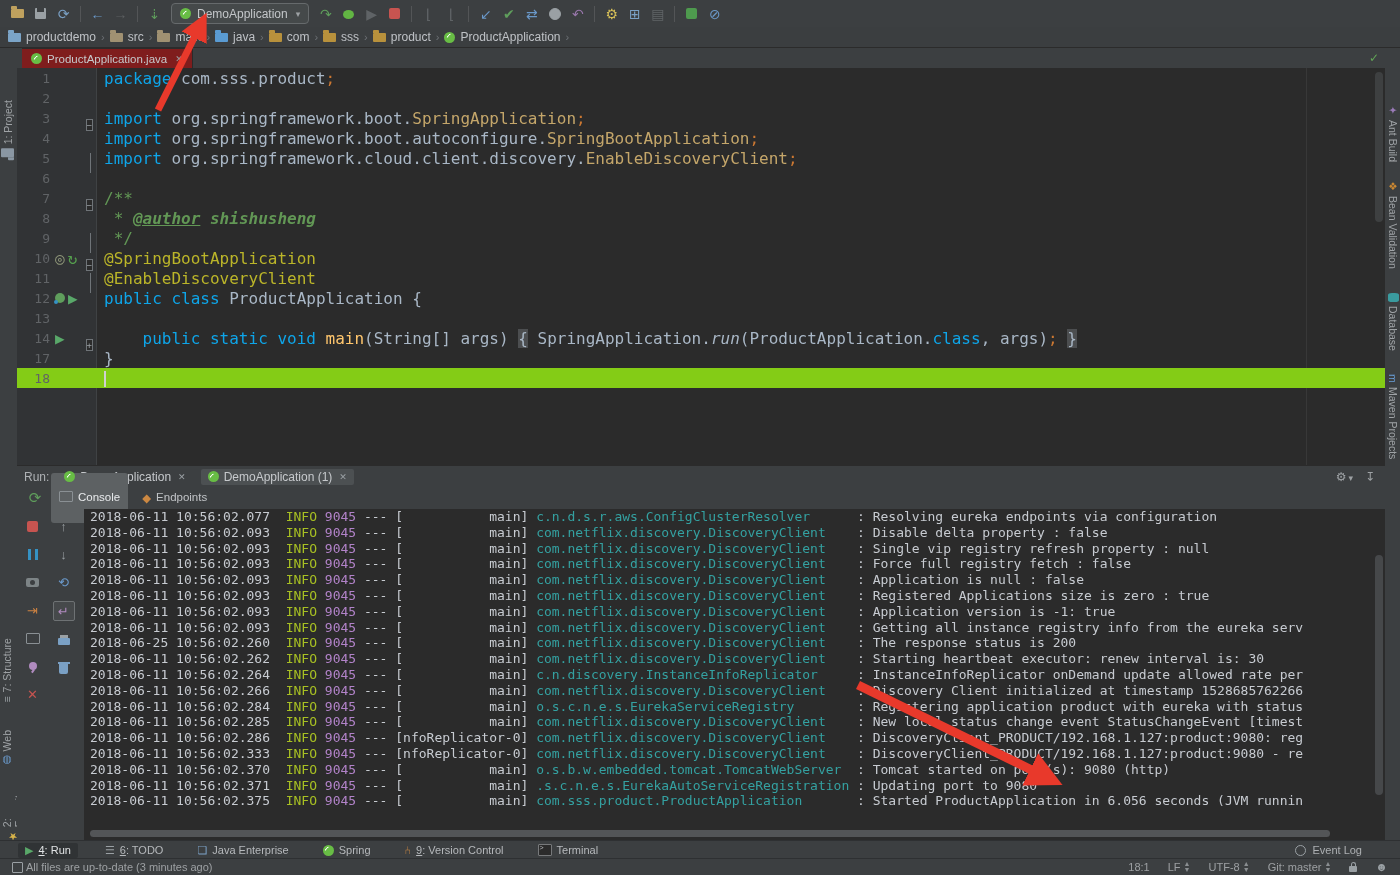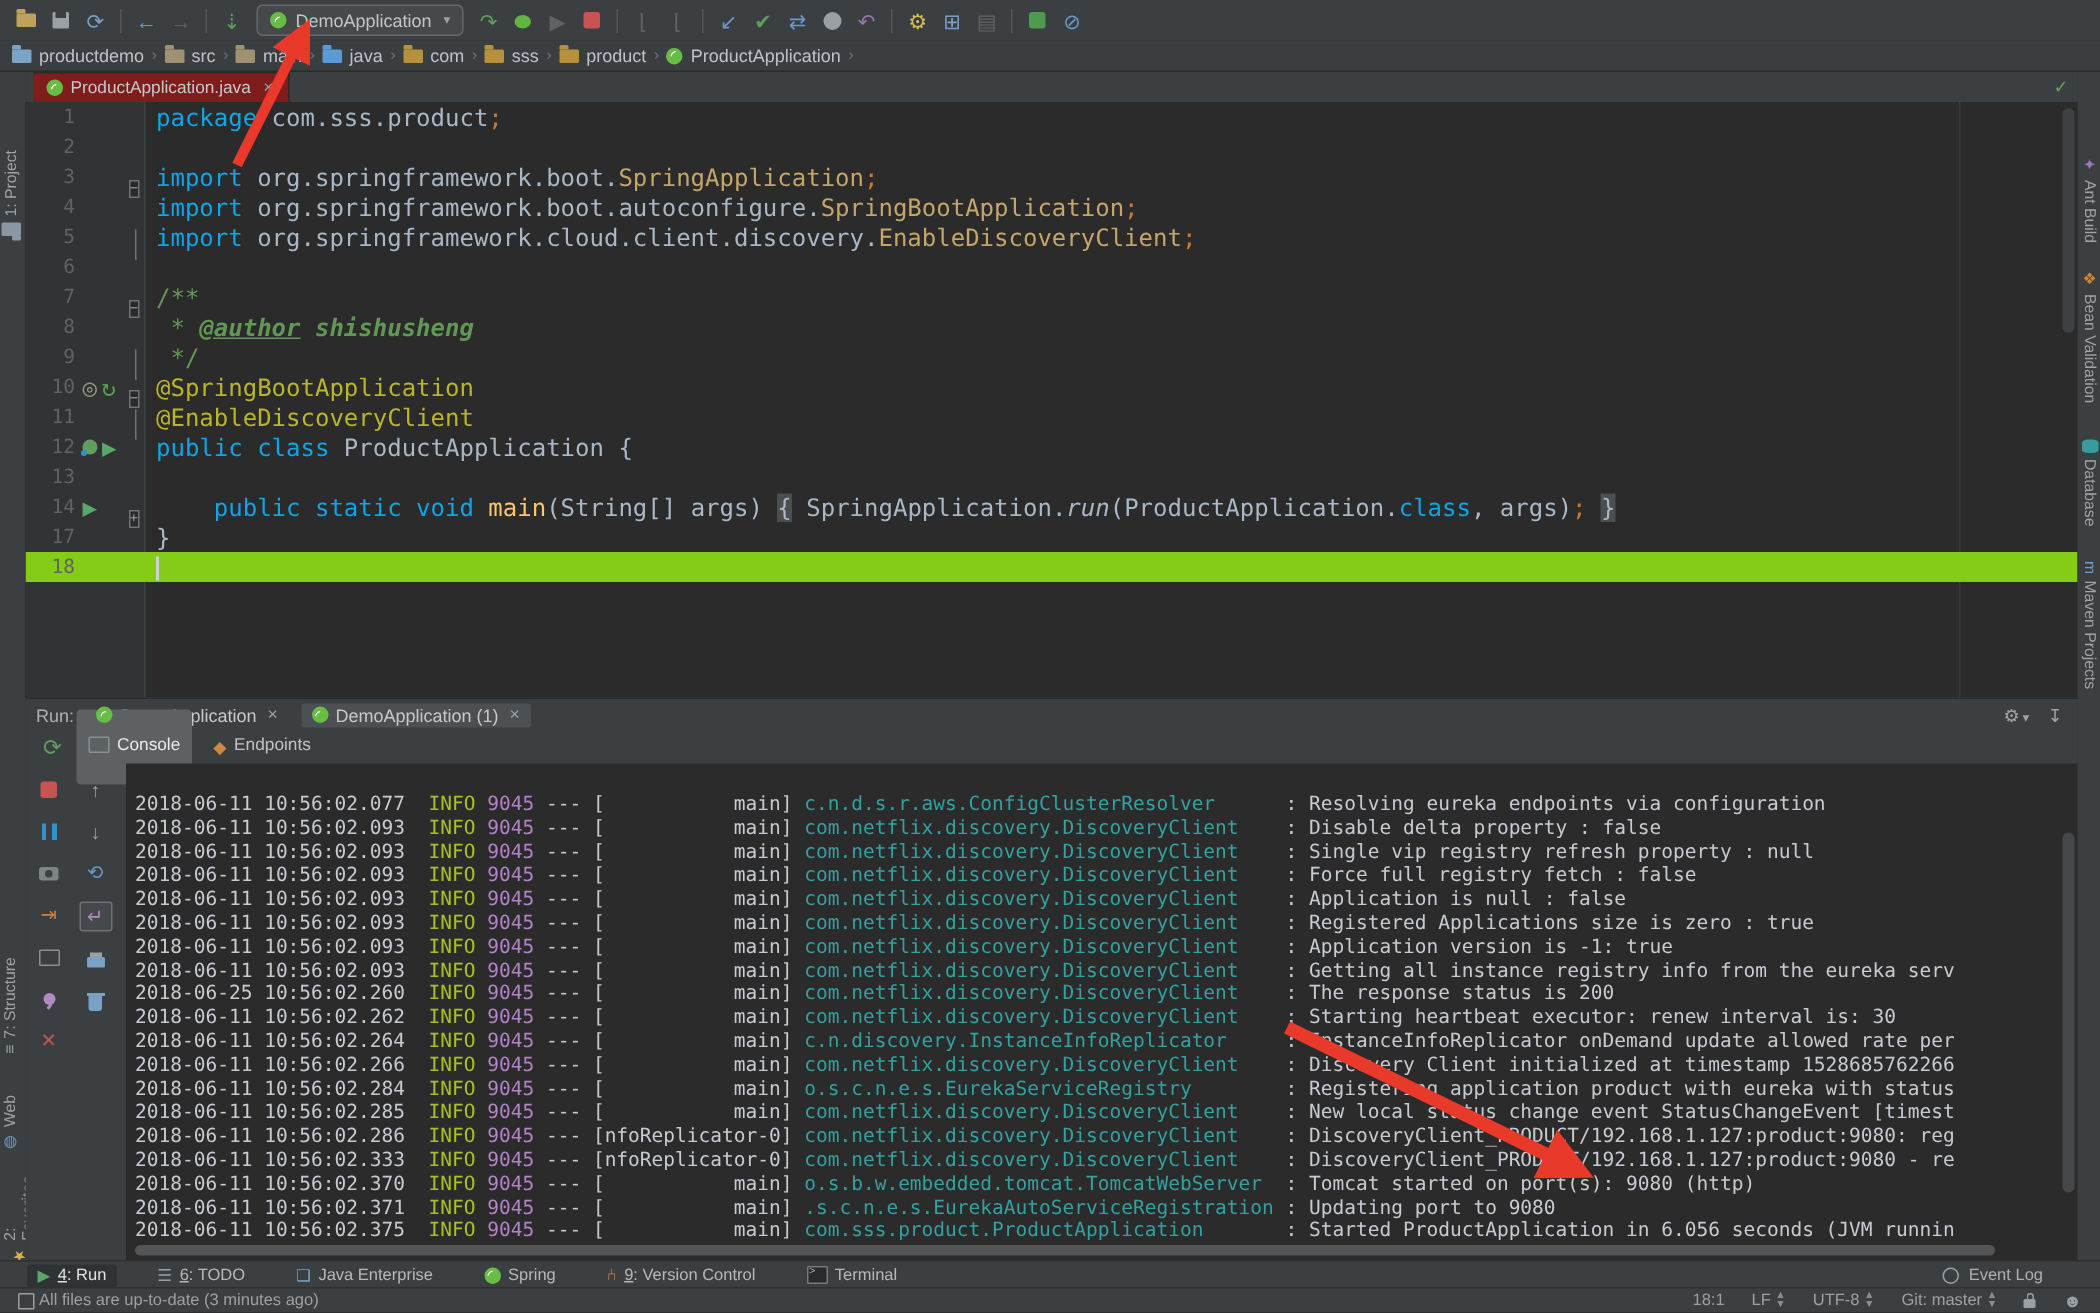--- a/index.html
+++ b/index.html
@@ -66,21 +66,21 @@
   .rptabs2{height:22px;display:flex;align-items:center;gap:6px;padding-left:8px;}
   .vtab{display:flex;align-items:flex-start;gap:5px;font-size:11.5px;color:#c0c3c6;padding:18px 8px;border-radius:3px;}
   .vtab.active{background:#5d6163;color:#e8eaec;}
   .rpbody{position:absolute;left:0;top:43px;right:0;bottom:0;}
   .rptools{position:absolute;left:0;top:0;width:67px;height:100%;display:flex;}
   .tcol{width:31px;display:flex;flex-direction:column;align-items:center;padding-top:8px;gap:10px;}
   .tbtn{width:20px;height:18px;display:flex;align-items:center;justify-content:center;font-size:13px;}
   .tbtn.sel{border:1px solid #6e7274;background:#46494b;border-radius:2px;}
   .console{position:absolute;left:67px;top:0;right:0;bottom:0;background:#2b2b2b;overflow:hidden;
            font-family:"DejaVu Sans Mono","Liberation Mono",monospace;font-size:13px;line-height:15.8px;
-           color:#c7cbd1;padding:20px 0 0 6px;}
+           color:#c7cbd1;padding:0 0 0 6px;}
   .cline{white-space:pre;}
   .c-info{color:#a8c023;} .c-pid{color:#b283c9;} .c-log{color:#34a1a1;}
   .hscroll{position:absolute;left:73px;bottom:4px;width:1240px;height:7px;background:#5a5d5f;border-radius:4px;opacity:.85;}
   .vscroll{position:absolute;right:2px;top:46px;width:8px;height:240px;background:#505355;border-radius:4px;opacity:.75;}
   
   .toolwin{position:absolute;left:0;right:0;top:840px;height:18px;background:#3c3f41;border-top:1px solid #2e3032;
            display:flex;align-items:center;font-size:11px;color:#b6b9bc;padding-left:18px;gap:20px;}
   .twitem{display:flex;align-items:center;gap:5px;padding:1px 7px;border-radius:2px;}
   .twitem.active{background:#303335;color:#e0e2e4;}
   .eventlog{margin-left:auto;margin-right:38px;display:flex;gap:6px;align-items:center;color:#adb0b3;}

